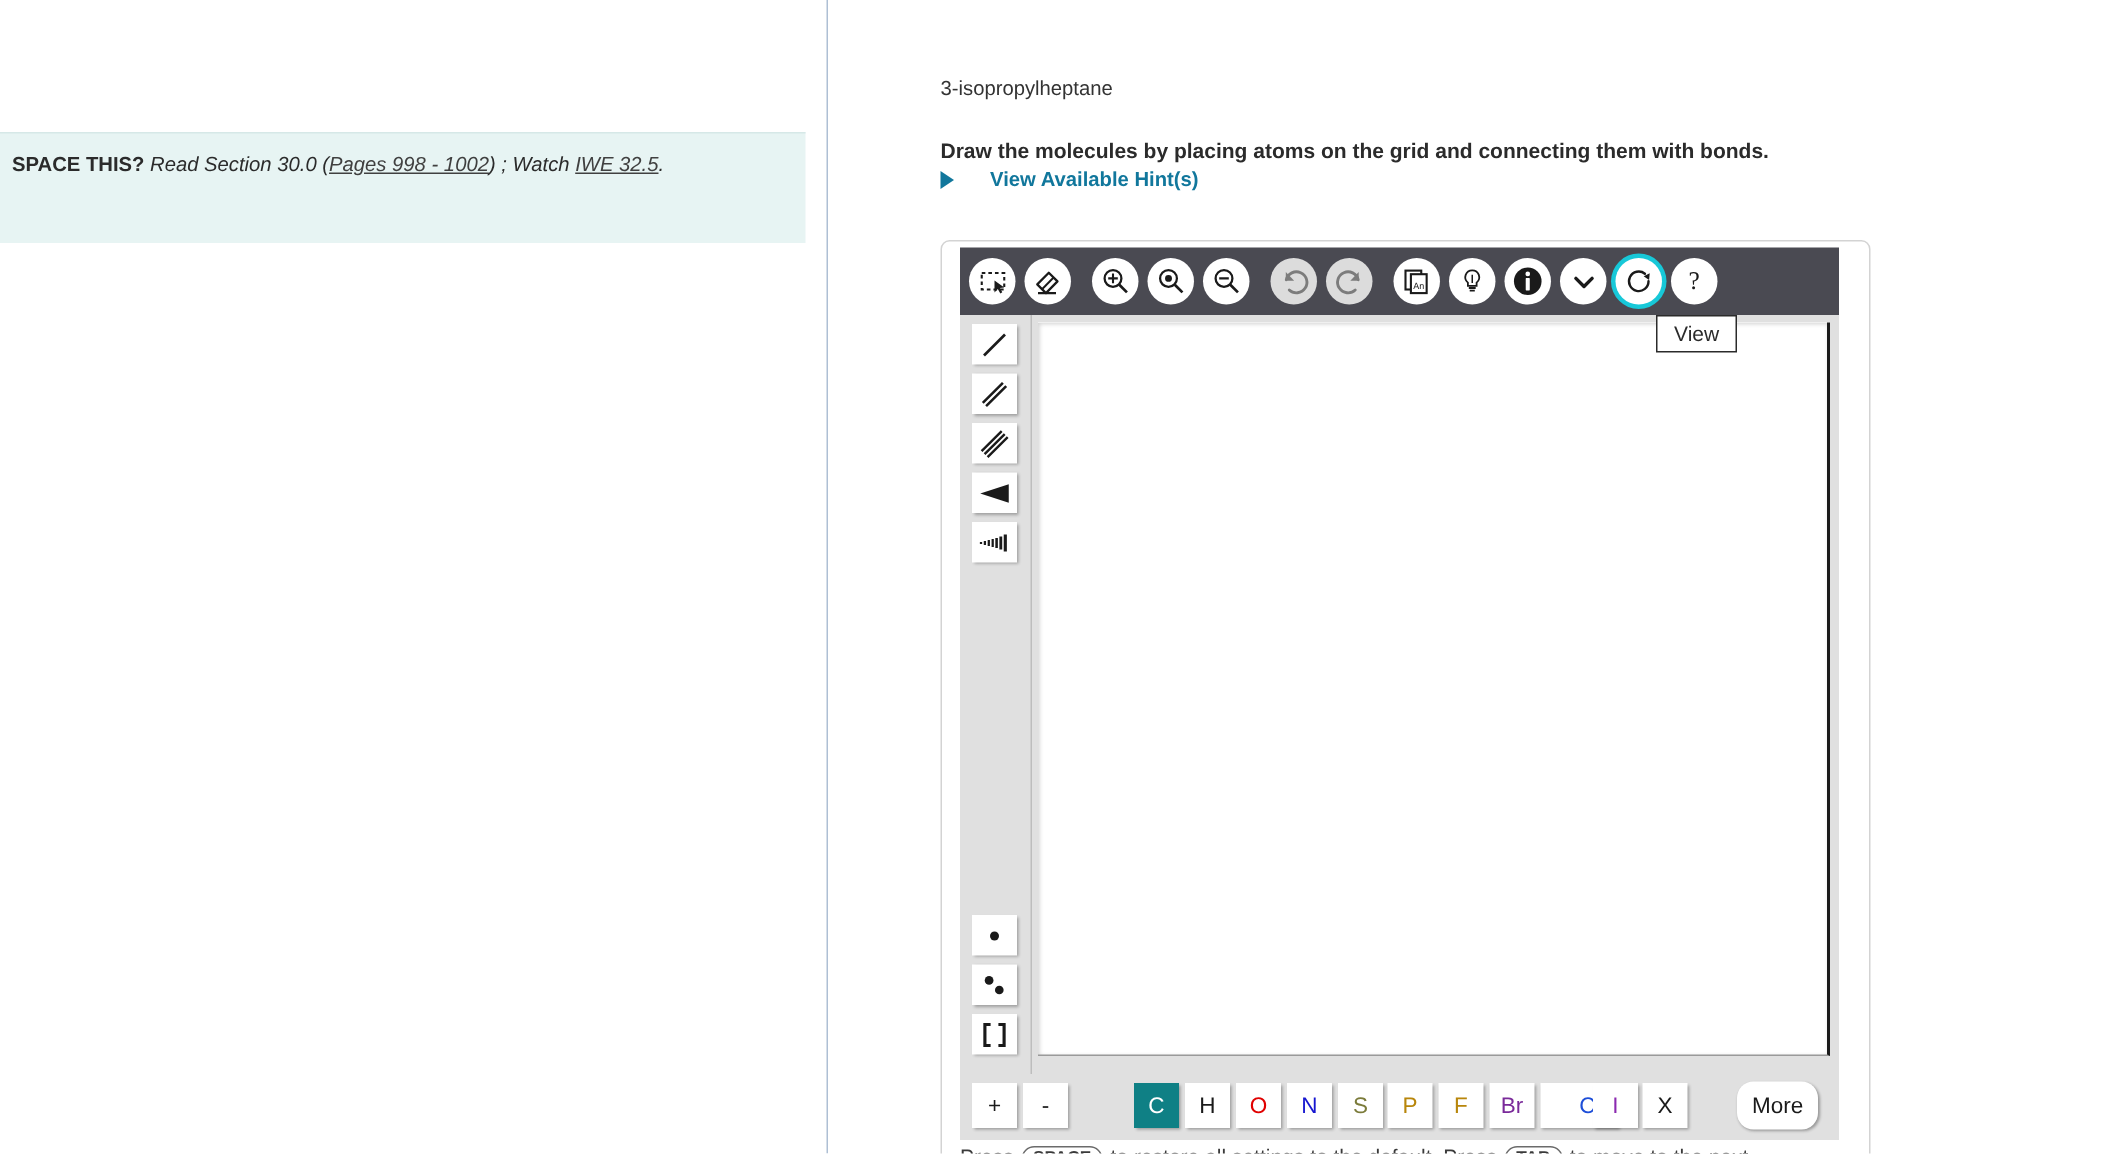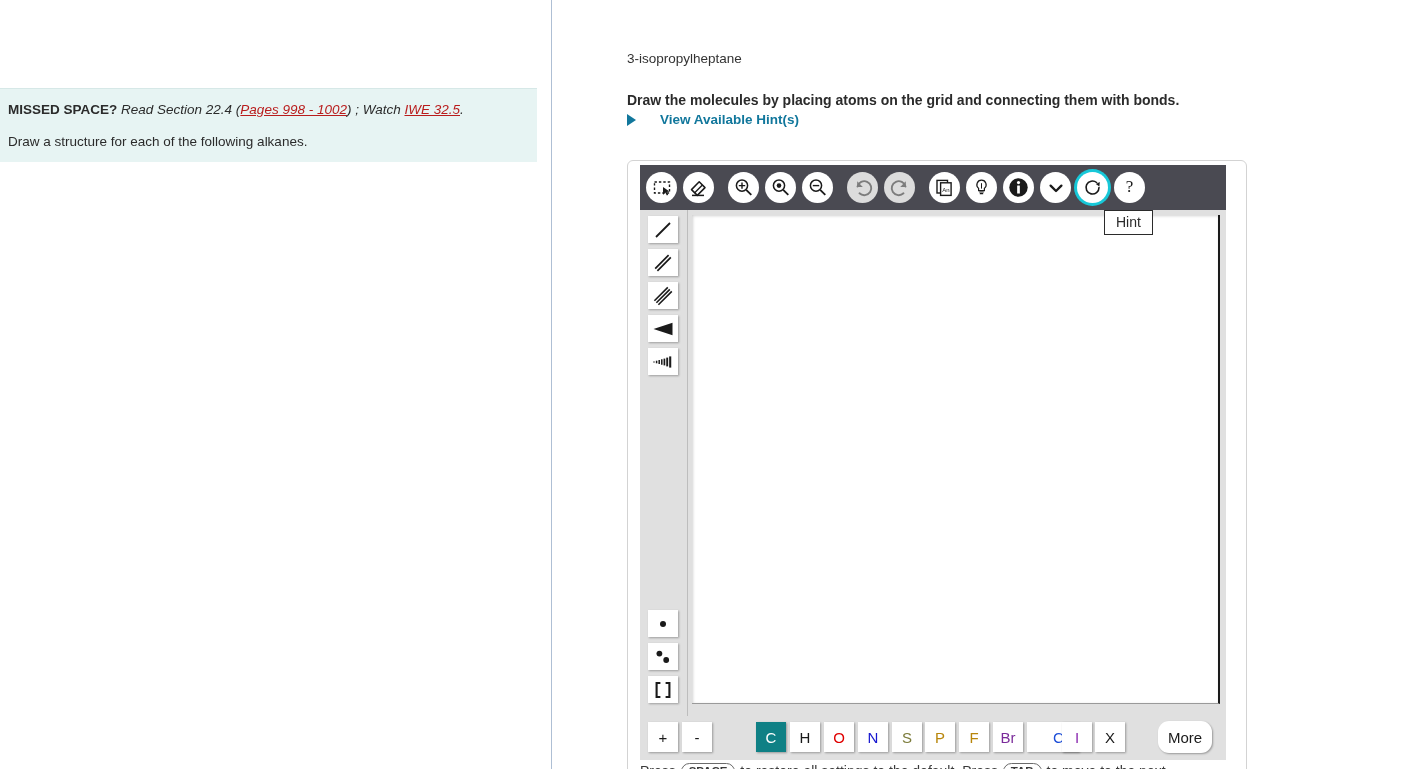--- a/index.html
+++ b/index.html
@@ -27,21 +27,21 @@
     border-top:1px solid #d6e8e7;
   }
   #missed-this-line{
     position:absolute; left:8px; top:12px; width:520px;
     font-size:13.5px; color:#2b2b2b; line-height:18px;
     white-space:nowrap;
   }
   #missed-this-line .mt-label{ font-weight:bold; }
   #missed-this-line .mt-italic{ font-style:italic; }
   #missed-this-line a{
-    color:#b91c1c; text-decoration:underline; font-style:italic;margin-top:16px;
+    color:#404040; text-decoration:underline; font-style:italic;margin-top:16px;
   }
   #missed-this-instruction{
     position:absolute; left:8px; top:45px;
     font-size:13.5px; color:#2b2b2b;
   }
 
   
   #right-column{
     position:absolute; left:552px; top:0; width:850px; height:769px;
     background:#ffffff;
@@ -184,24 +184,23 @@
     margin:0 1px;
   }
 </style>
 </head>
 <body>
 
 <div id="left-column">
 
   <div id="missed-this-box">
     <div id="missed-this-line">
-      <span class="mt-label">MISSED SPACE?</span>
-      <span class="mt-italic">Read Section 22.4 (</span><a href="#">Pages 998 - 1002</a><span class="mt-italic">) ; Watch </span><a href="#">IWE 32.5</a><span class="mt-italic">.</span>
+      <span class="mt-label">SPACE THIS?</span>
+      <span class="mt-italic">Read Section 30.0 (</span><a href="#">Pages 998 - 1002</a><span class="mt-italic">) ; Watch </span><a href="#">IWE 32.5</a><span class="mt-italic">.</span>
     </div>
-    <div id="missed-this-instruction">Draw a structure for each of the following alkanes.</div>
   </div>
 
 </div>
 
 <div id="vertical-divider"></div>
 
 <div id="right-column">
 
   <div id="compound-name">3-isopropylheptane</div>
   <div id="draw-instruction">Draw the molecules by placing atoms on the grid and connecting them with bonds.</div>
@@ -331,21 +330,21 @@
 
         <span class="tb-gap-sm"></span>
 
         <div class="tb-btn white">
           <svg width="21" height="21" viewBox="0 0 21 21">
             <text x="10.5" y="15.4" font-family="Liberation Serif, serif" font-size="17" text-anchor="middle" fill="#1a1a1a">?</text>
           </svg>
         </div>
       </div>
 
-      <div id="reset-tooltip">Hint</div>
+      <div id="reset-tooltip">View</div>
 
       <div id="editor-body">
 
         <div id="tool-rail">
 
           <div class="rail-btn" style="top:6px">
             <svg width="22" height="22" viewBox="0 0 22 22">
               <path d="M4 18 L18 4" stroke="#1a1a1a" stroke-width="1.8"></path>
             </svg>
           </div>

